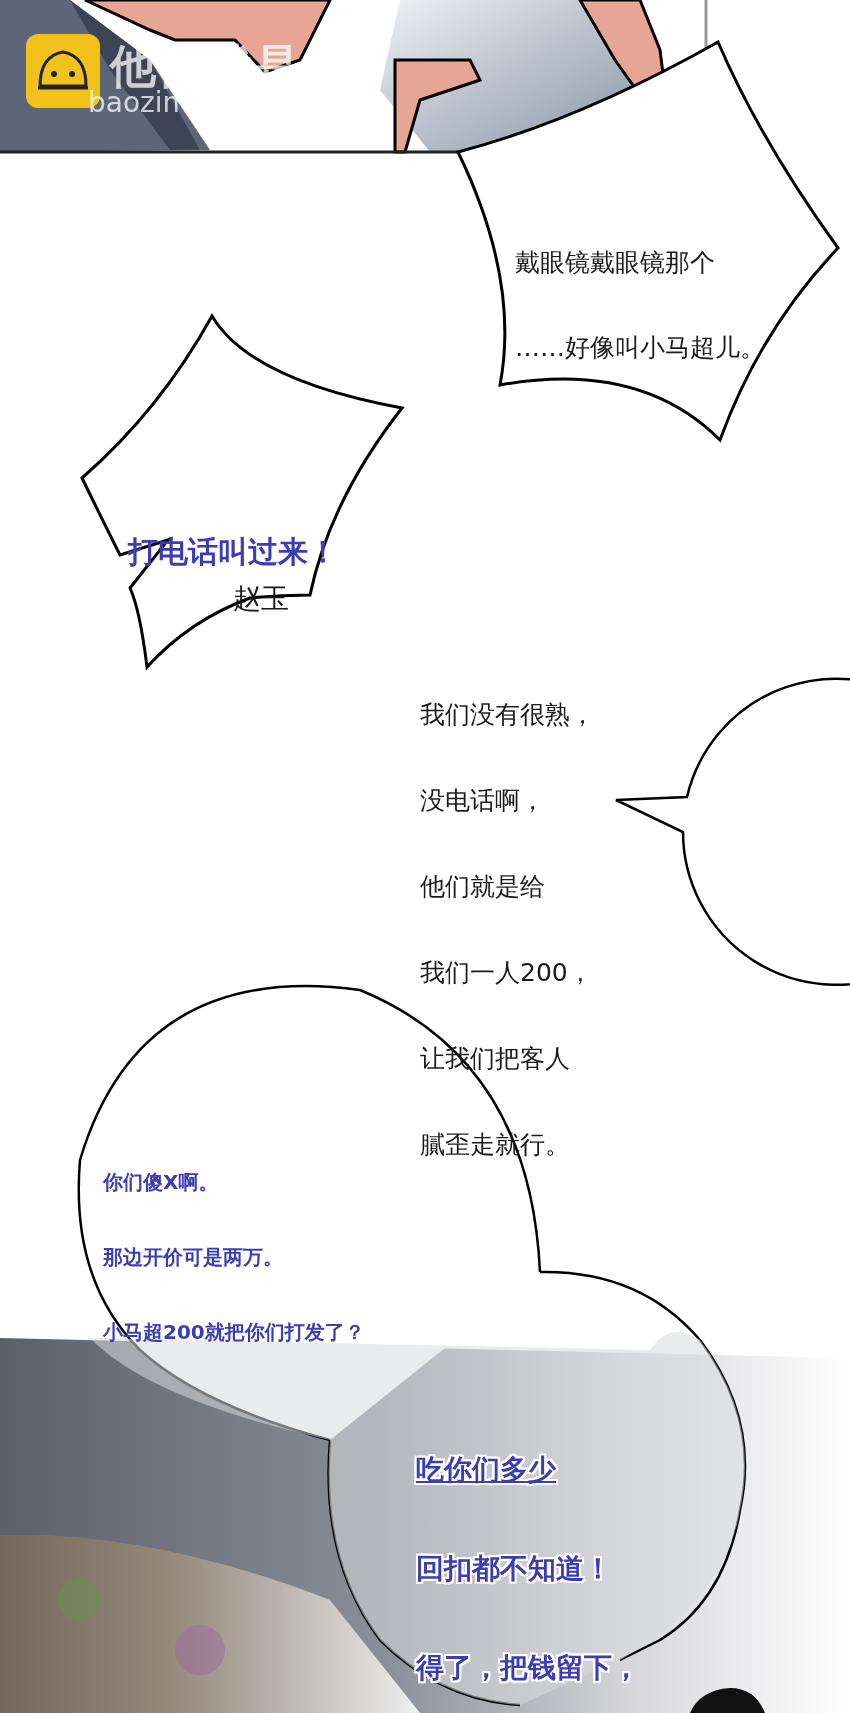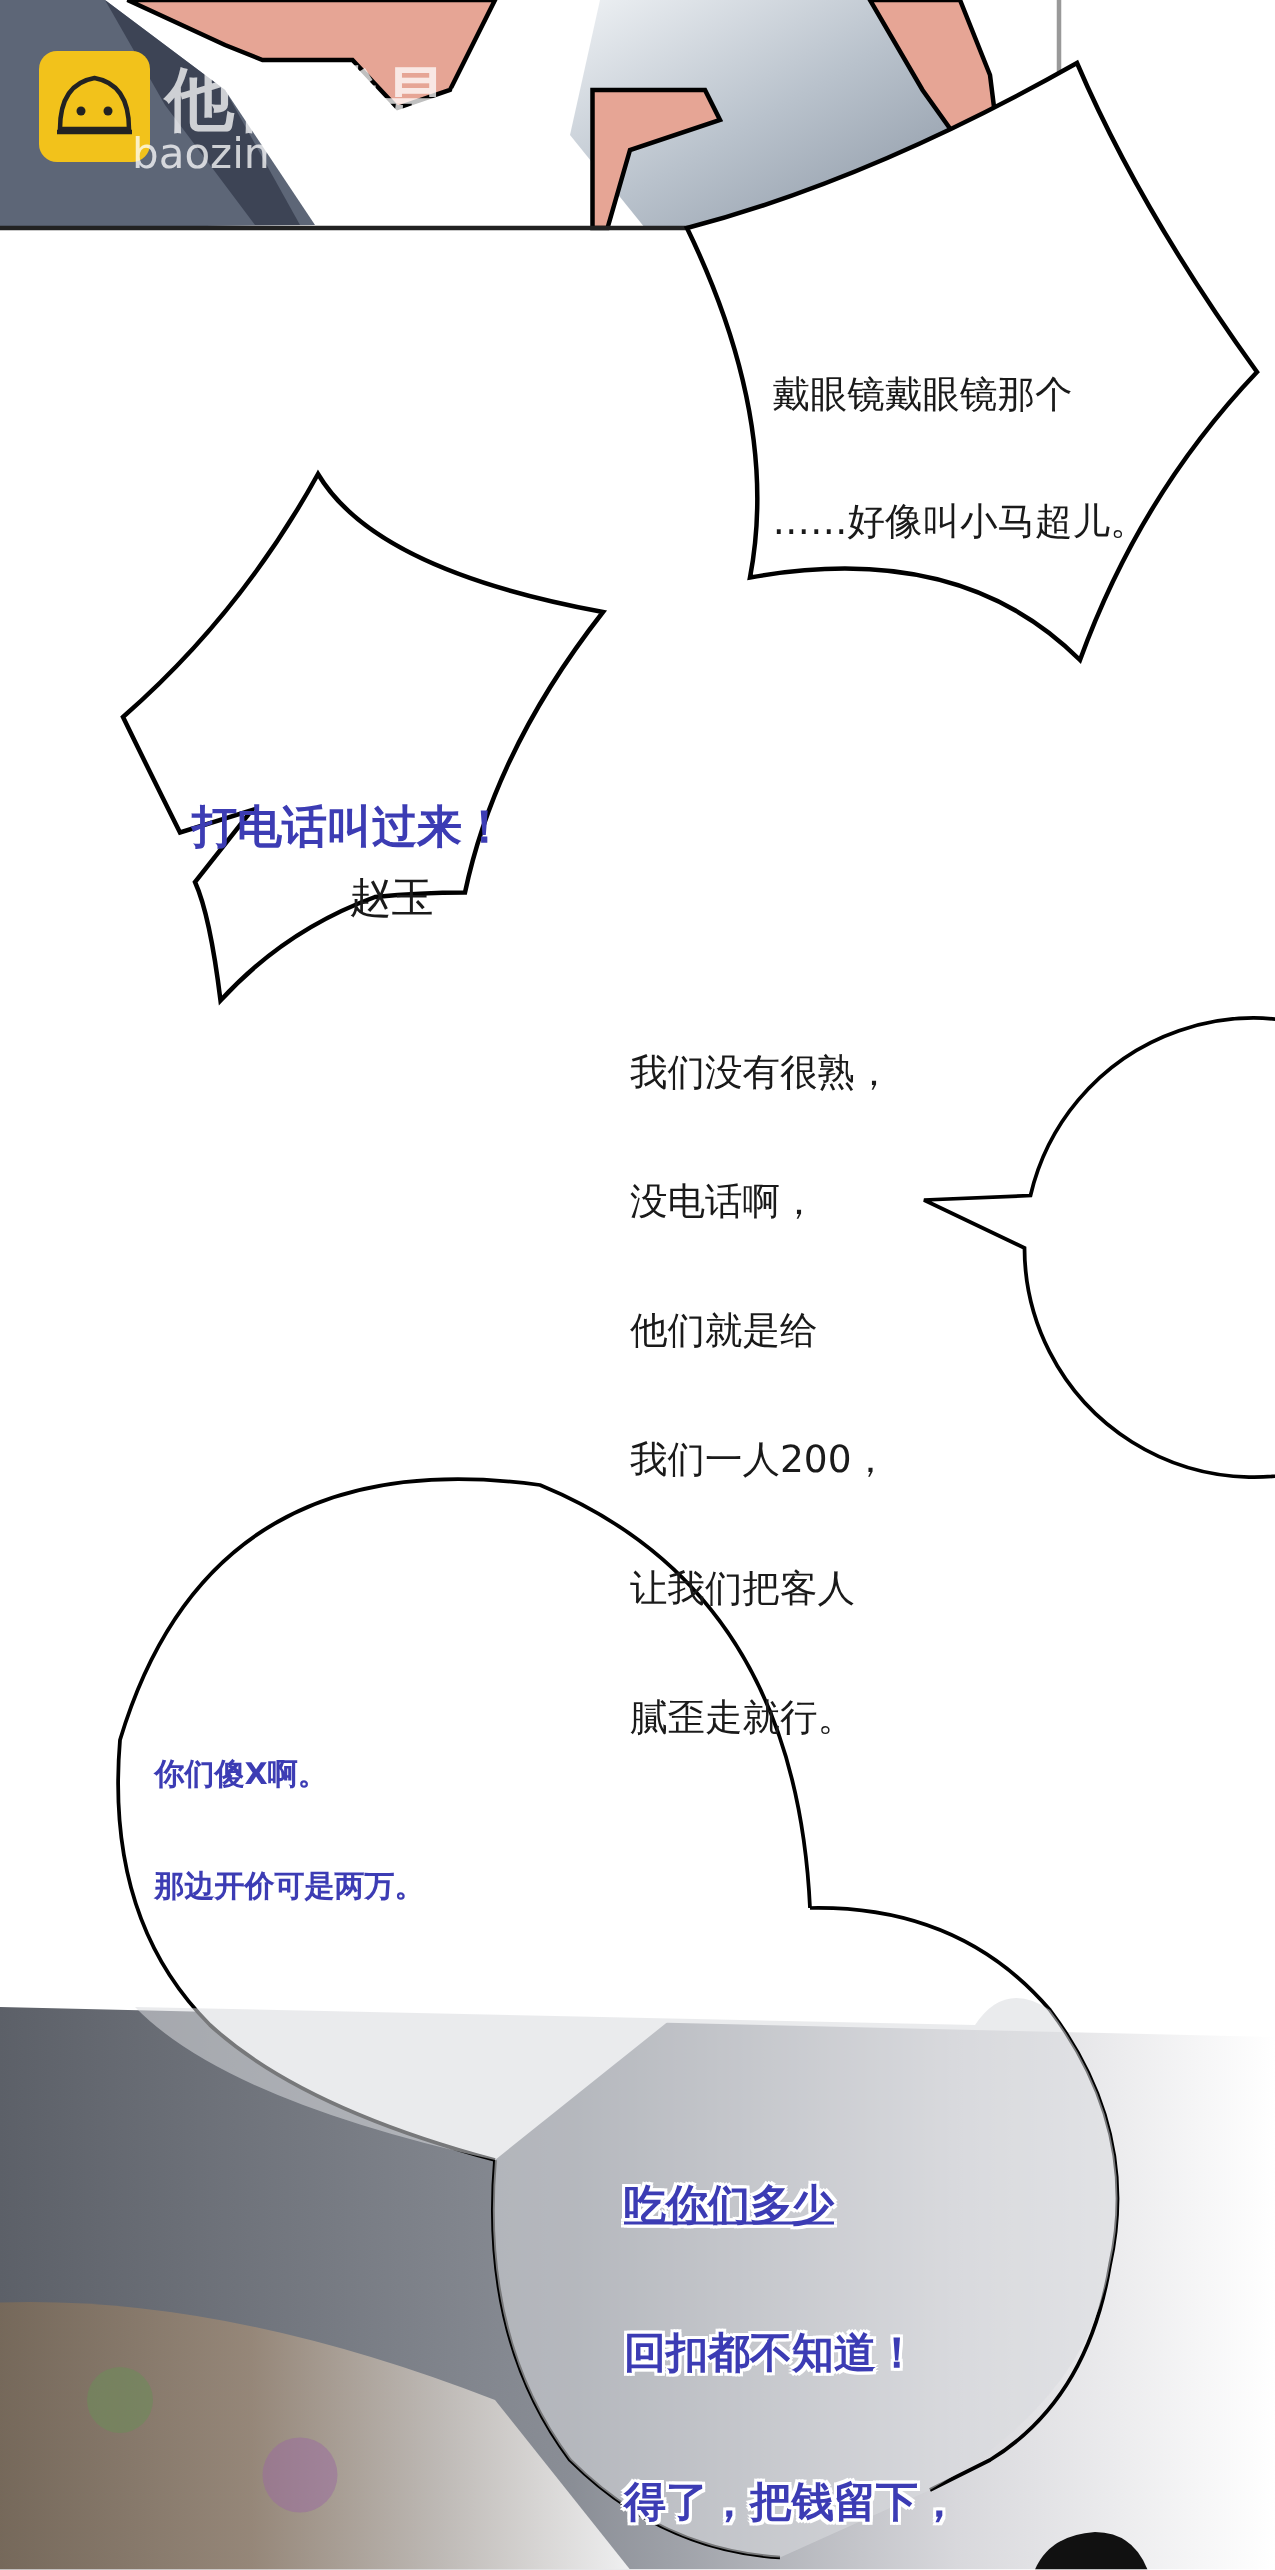--- a/index.html
+++ b/index.html
@@ -106,20 +106,21 @@
   <span class="line" style="margin-bottom:11px;">没电话啊，</span>
   <span class="line" style="margin-bottom:11px;">他们就是给</span>
   <span class="line" style="margin-bottom:11px;">我们一人200，</span>
   <span class="line" style="margin-bottom:11px;">让我们把客人</span>
   <span class="line">膩歪走就行。</span>
 </div>
 
 <div class="txt shout" style="left:103px; top:1132px; font-size:20px;">
   <span class="line" style="margin-bottom:15px;">你们傻X啊。</span>
   <span class="line" style="margin-bottom:15px;">那边开价可是两万。</span>
+  <span class="line">小马超200就把你们打发了？</span>
 </div>
 
 <div class="txt shout outlined" style="left:416px; top:1400px; font-size:28px;">
   <span class="line" style="margin-bottom:15px;text-decoration:underline;">吃你们多少</span>
   <span class="line" style="margin-bottom:15px;">回扣都不知道！</span>
   <span class="line" style="margin-bottom:15px;">得了，把钱留下，</span>
   
 </div>
 
 </body></html>

